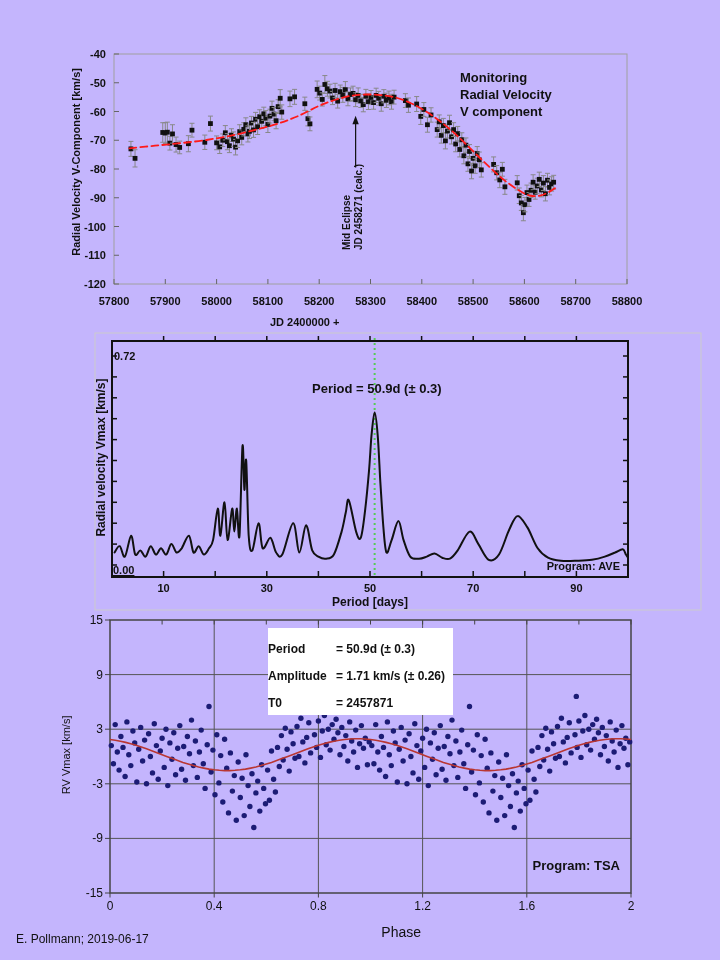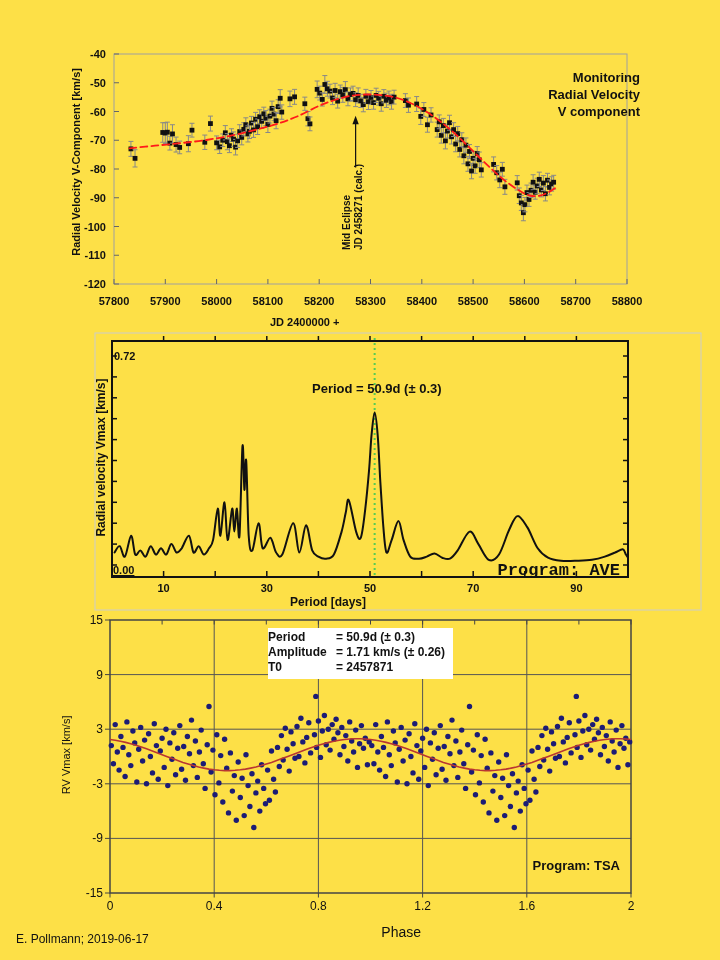--- a/index.html
+++ b/index.html
@@ -1,27 +1,27 @@
 <!DOCTYPE html>
 <html><head>
 <meta charset="utf-8">
 <style>
   html,body{margin:0;padding:0;background:#fff;}
-  #page{position:relative;width:720px;height:960px;background:#fde047;overflow:hidden;
+  #page{position:relative;width:720px;height:960px;background:#c4b5fd;overflow:hidden;
         font-family:"Liberation Sans",sans-serif;}
   svg{position:absolute;left:0;top:0;}
   .lbl{position:absolute;color:#111;white-space:nowrap;line-height:1.25;
        font-family:"Liberation Sans",sans-serif;}
   .b{font-weight:bold;}
   .rot{transform:rotate(-90deg);transform-origin:center center;text-align:center;}
-  .c1-title{width:180px;text-align:right;font-size:13px;line-height:17px;}
+  .c1-title{width:180px;text-align:left;font-size:13px;line-height:17px;}
   .mid-ecl{width:100px;height:24px;font-size:10px;line-height:12px;text-align:left;
            transform:rotate(-90deg);transform-origin:center center;}
   .params{font-size:12px;line-height:15px;background:#fff;padding:2px 8px 4px 0;}
-  .params .row{display:flex;}
+  .params .row{display:flex;margin-top:12px;}
   .params .k{display:inline-block;width:68px;}
   .right{text-align:right;}
 </style>
 </head>
 <body>
 
 <div id="page">
 
   <svg id="chart-svg" width="720" height="960" viewBox="0 0 720 960">
       <rect x="114" y="54" width="513" height="230" fill="none" stroke="#a0a0a0" stroke-width="1"></rect>
@@ -975,25 +975,25 @@
     <div>Monitoring</div>
     <div>Radial Velocity</div>
     <div>V component</div>
   </div>
   <div class="lbl b mid-ecl" style="left:303px;top:188px;">
     <div>Mid Eclipse</div>
     <div>JD 2458271 (calc.)</div>
   </div>
 
   <div class="lbl b rot" style="left:16px;top:450px;width:170px;font-size:12px;">Radial velocity Vmax [km/s]</div>
-  <div class="lbl b" style="left:290px;top:595px;width:160px;font-size:12px;">Period [days]</div>
+  <div class="lbl b" style="left:290px;top:595px;width:160px;text-align:center;font-size:12px;">Period [days]</div>
   <div class="lbl b" style="left:114px;top:350px;font-size:11px;">0.72</div>
   <div class="lbl b" style="left:113px;top:564px;font-size:11px;text-decoration:underline;">0.00</div>
   <div class="lbl b" style="left:312px;top:381px;font-size:13px;">Period = 50.9d (± 0.3)</div>
-  <div class="lbl b right" style="left:430px;top:560px;width:190px;font-size:17px;font-family:Liberation Mono, monospace;">Program: AVE</div>
+  <div class="lbl b right" style="left:430px;top:560px;width:190px;font-size:11px;">Program: AVE</div>
 
   <div class="lbl rot" style="left:-3px;top:748px;width:140px;font-size:11px;">RV Vmax [km/s]</div>
   <div class="lbl" style="left:321px;top:924px;width:100px;text-align:right;font-size:14px;">Phase</div>
   <div class="lbl b params" style="left:268px;top:628px;">
     <div class="row">
       <span class="k">Period</span>
       <span>= 50.9d (± 0.3)</span>
     </div>
     <div class="row">
       <span class="k">Amplitude</span>

